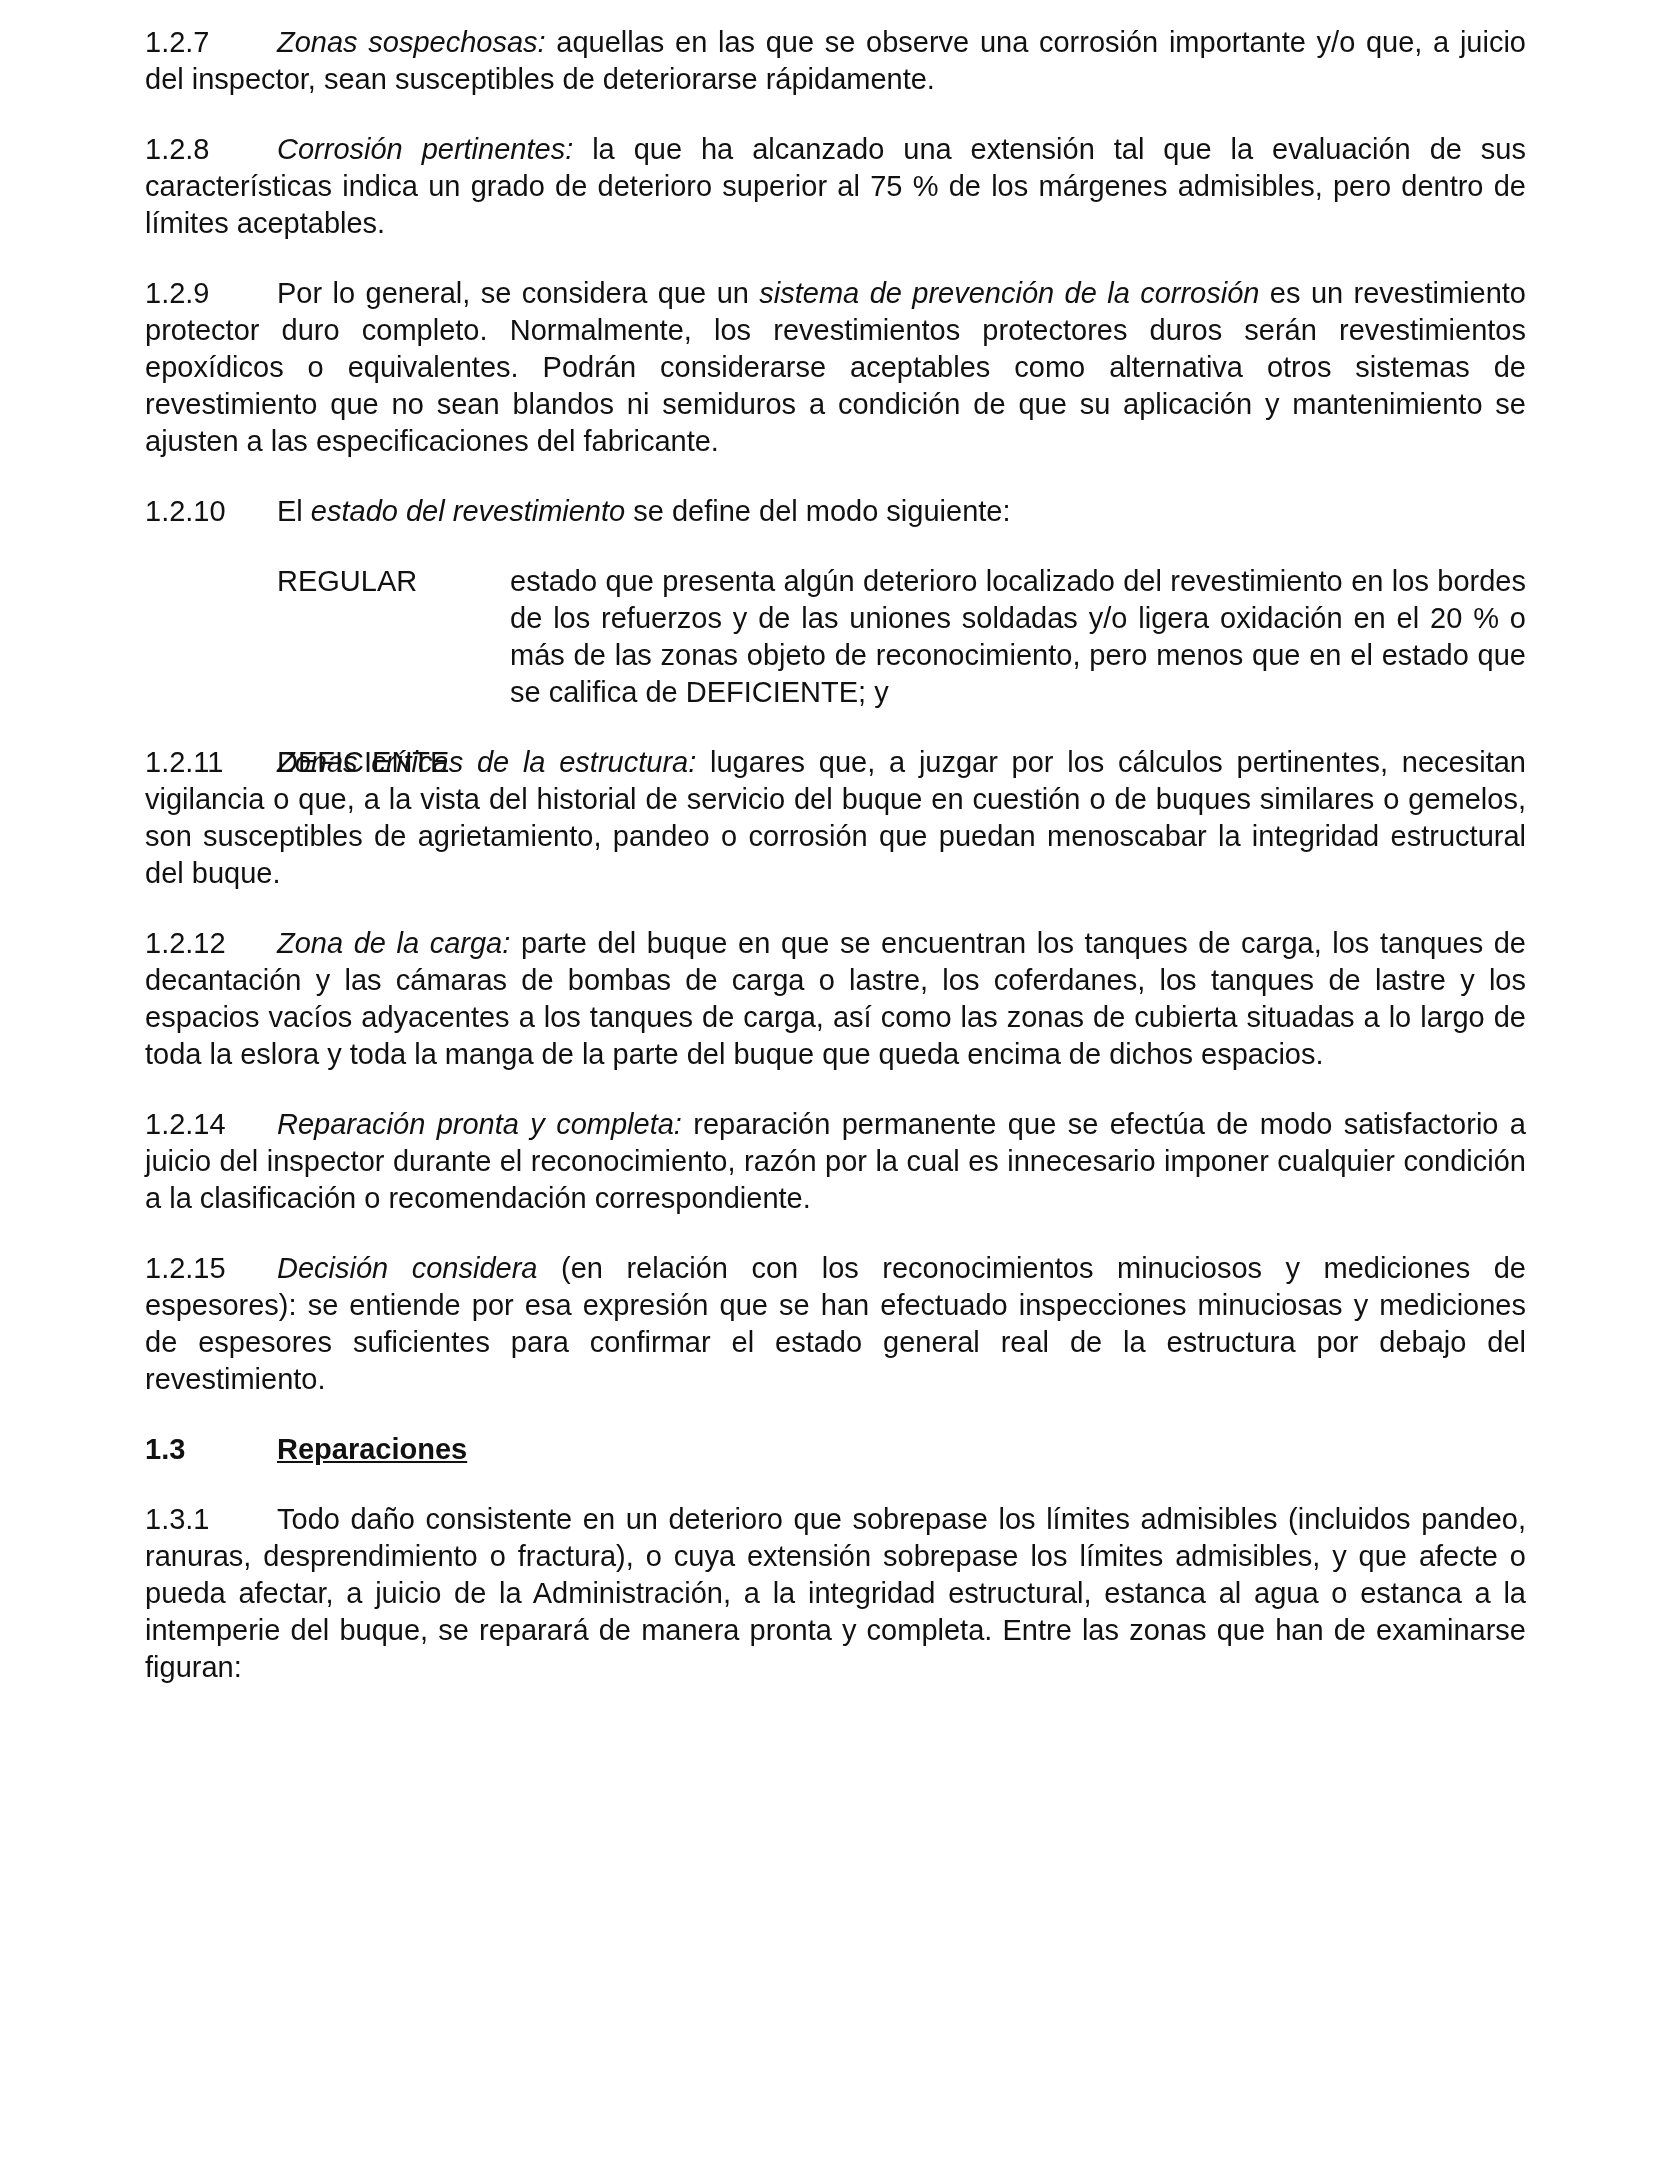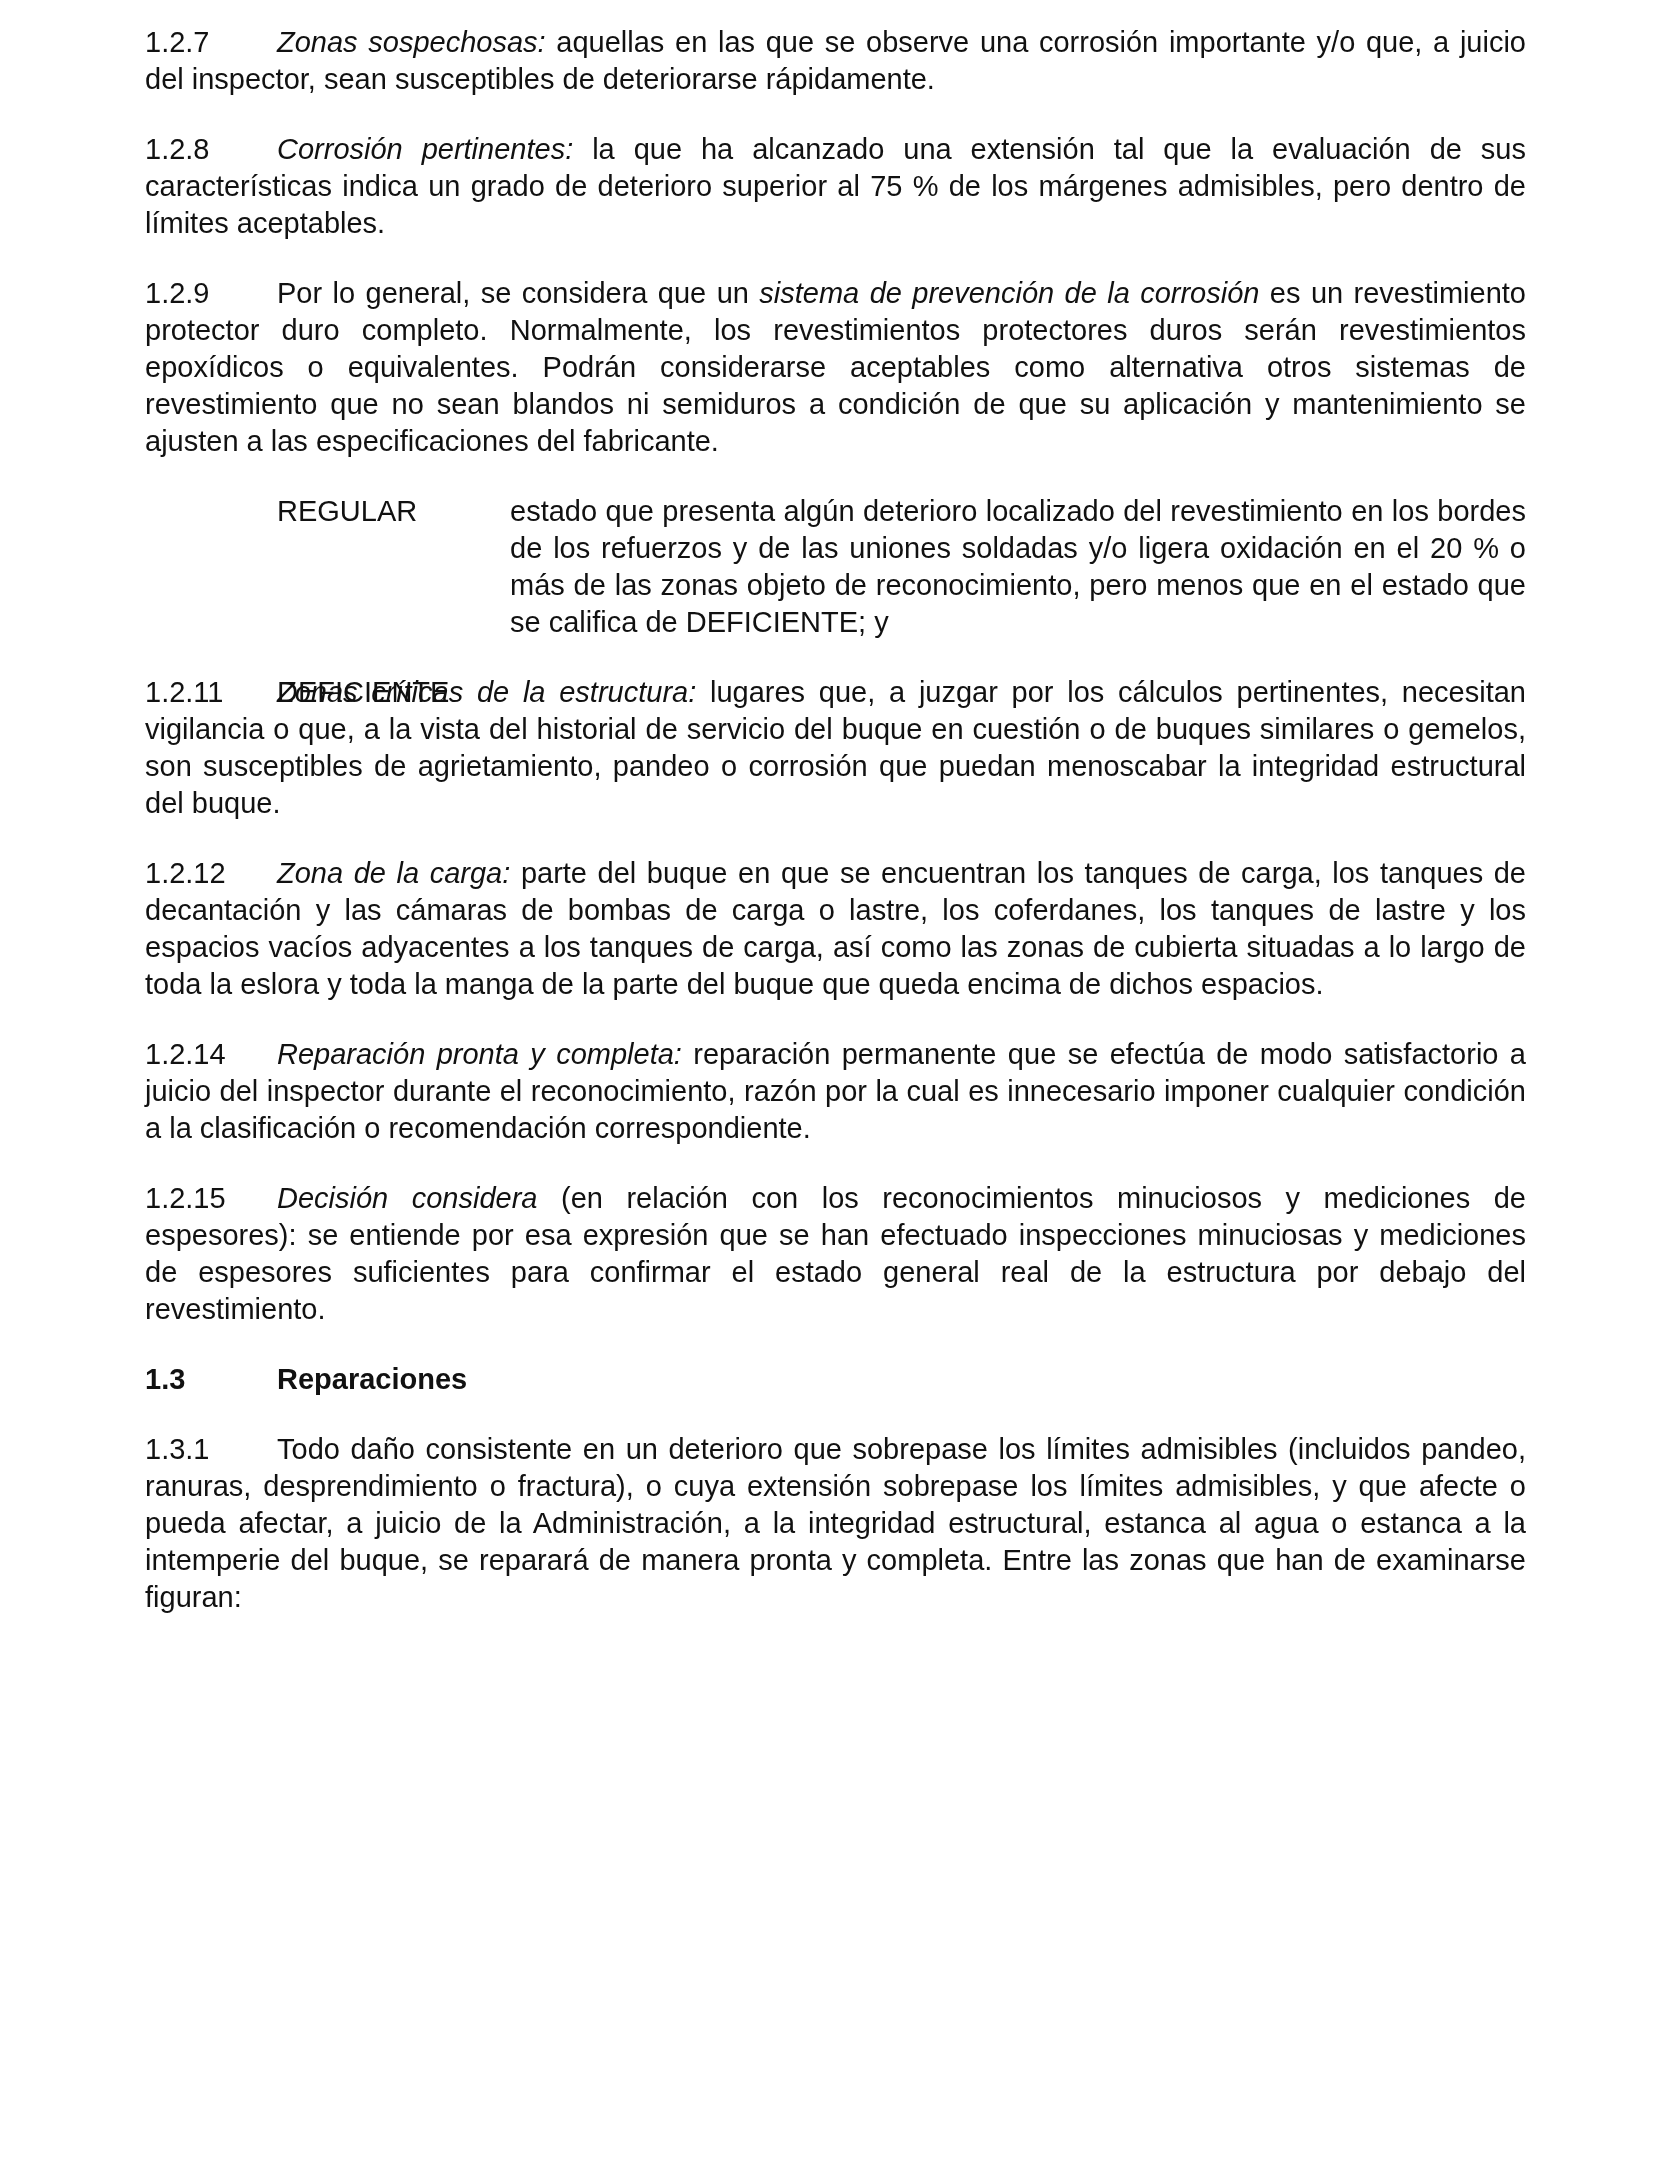--- a/index.html
+++ b/index.html
@@ -28,20 +28,21 @@
     }
     .pnum {
       display: inline-block;
       min-width: 132px;
     }
     .it {
       font-style: italic;
     }
     .heading {
       font-weight: bold;
+      text-decoration: underline;
     }
     .def {
       position: relative;
       margin: 0 0 33px 132px;
       padding-left: 233px;
       text-align: justify;
     }
     .def-label {
       position: absolute;
       left: 0;
@@ -53,20 +54,21 @@
 <body>
 
 <div class="page">
 
   <p class="para"><span class="pnum">1.2.7</span><span class="it">Zonas sospechosas:</span><span> aquellas en las que se observe una corrosión importante y/o que, a juicio del inspector, sean susceptibles de deteriorarse rápidamente.</span></p>
 
   <p class="para"><span class="pnum">1.2.8</span><span class="it">Corrosión pertinentes:</span><span> la que ha alcanzado una extensión tal que la evaluación de sus características indica un grado de deterioro superior al 75 % de los márgenes admisibles, pero dentro de límites aceptables.</span></p>
 
   <p class="para"><span class="pnum">1.2.9</span><span>Por lo general, se considera que un </span><span class="it">sistema de prevención de la corrosión</span><span> es un revestimiento protector duro completo. Normalmente, los revestimientos protectores duros serán revestimientos epoxídicos o equivalentes. Podrán considerarse aceptables como alternativa otros sistemas de revestimiento que no sean blandos ni semiduros a condición de que su aplicación y mantenimiento se ajusten a las especificaciones del fabricante.</span></p>
 
+  <p class="para"><span class="pnum">1.2.10</span><span>El </span><span class="it">estado del revestimiento</span><span> se define del modo siguiente:</span></p>
 
 
   <div class="def"><span class="def-label">REGULAR</span><span>estado que presenta algún deterioro localizado del revestimiento en los bordes de los refuerzos y de las uniones soldadas y/o ligera oxidación en el 20 % o más de las zonas objeto de reconocimiento, pero menos que en el estado que se califica de DEFICIENTE; y</span></div>
 
   <div class="def"><span class="def-label">DEFICIENTE</span></div>
 
   <p class="para"><span class="pnum">1.2.11</span><span class="it">Zonas críticas de la estructura:</span><span> lugares que, a juzgar por los cálculos pertinentes, necesitan vigilancia o que, a la vista del historial de servicio del buque en cuestión o de buques similares o gemelos, son susceptibles de agrietamiento, pandeo o corrosión que puedan menoscabar la integridad estructural del buque.</span></p>
 
   <p class="para"><span class="pnum">1.2.12</span><span class="it">Zona de la carga:</span><span> parte del buque en que se encuentran los tanques de carga, los tanques de decantación y las cámaras de bombas de carga o lastre, los coferdanes, los tanques de lastre y los espacios vacíos adyacentes a los tanques de carga, así como las zonas de cubierta situadas a lo largo de toda la eslora y toda la manga de la parte del buque que queda encima de dichos espacios.</span></p>
 

